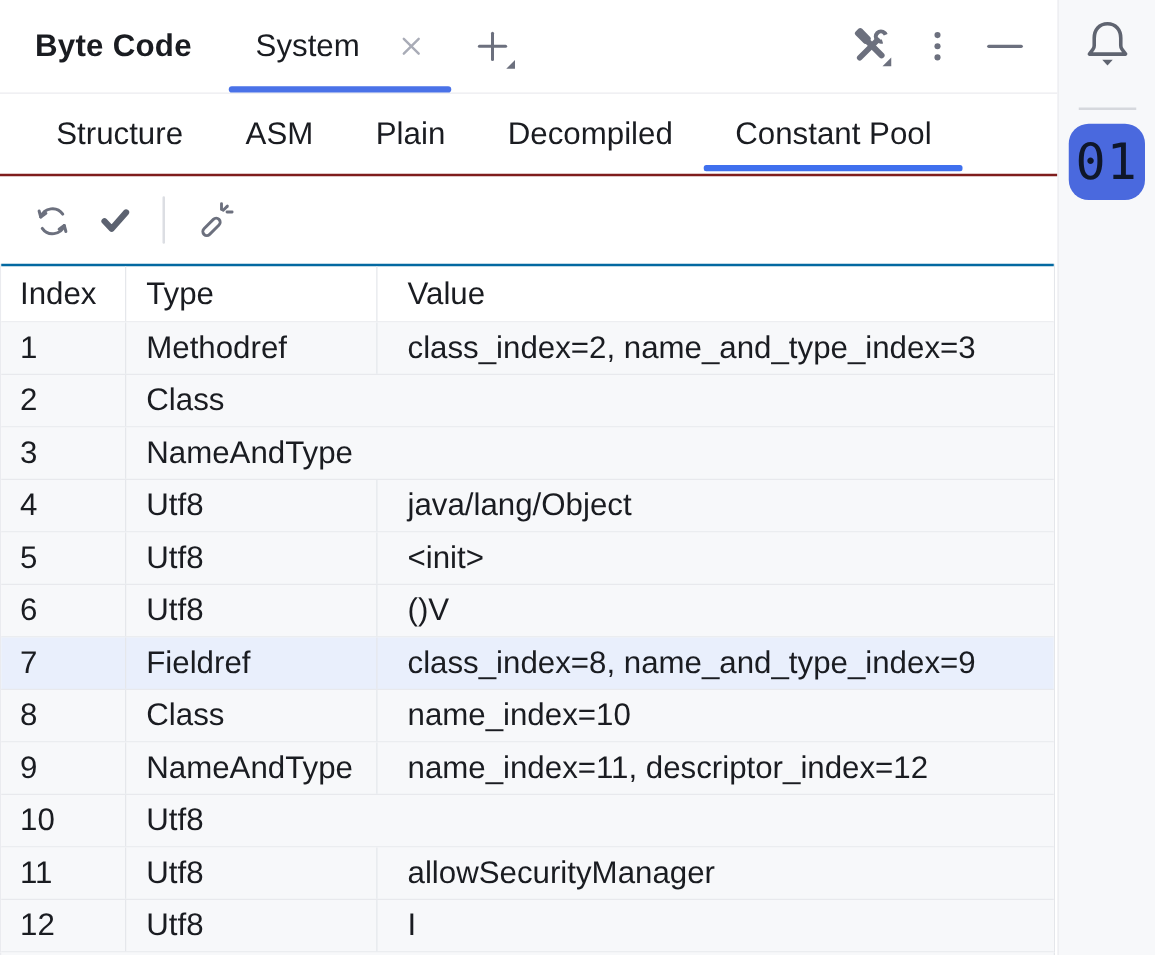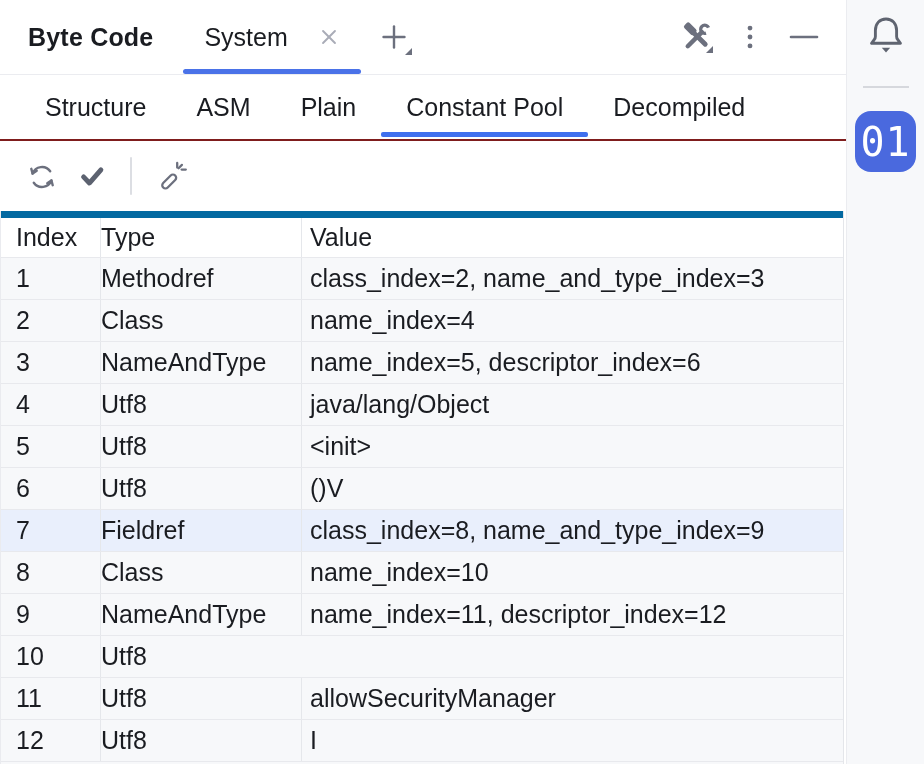--- a/index.html
+++ b/index.html
@@ -28,36 +28,36 @@
 
   
   .toolbar { height:70px; display:flex; align-items:center; padding-left:24px; gap:14px; flex:0 0 auto; }
   .tool-btn { width:36px; height:36px; display:flex; align-items:center; justify-content:center; border-radius:6px; }
   .tb-divider { width:2px; height:38px; background:#DCDEE3; margin:0 6px; border-radius:1px; }
 
   
   .table { width:844px; border-left:1px solid #EAEBEF; border-right:1px solid #E4E6EA; flex:0 0 auto; }
   .trow { display:grid; grid-template-columns:99px 201px 543px; height:42px;
           border-bottom:1px solid #E8E9ED; background:#F7F8FA; }
-  .trow.thead { height:47px; background:#fff; border-top:7px solid #0369a1; }
+  .trow.thead { height:47px; background:#fff; border-top:2px solid #0369a1; }
   .trow.selected { background:#E9EFFC; }
-  .tcell { display:flex; align-items:center; font-size:25px; padding-left:0;
+  .tcell { display:flex; align-items:center; font-size:25px; padding-left:16px;
            overflow:hidden; white-space:nowrap; }
   .tcell + .tcell { border-left:1px solid #E5E7EB; }
   .tcell.c1 { padding-left:15px; }
-  .tcell.c3 { padding-left:8px; }
+  .tcell.c3 { padding-left:24px; }
   .table-filler { height:4px; background:#F7F8FA; border-left:1px solid #EAEBEF; border-right:1px solid #E4E6EA; width:844px; }
 
   
   .stripe { width:78px; border-left:1px solid #EBECF0; background:#F7F8FA;
             display:flex; flex-direction:column; align-items:center; flex:0 0 auto; }
   .bell-btn { margin-top:12px; width:46px; height:46px; display:flex; align-items:center; justify-content:center; }
   .stripe-divider { width:46px; height:2px; background:#D6D8DD; margin-top:28px; }
-  .badge { margin-top:23px; width:61px; height:61px; border-radius:16px; background:#4A69DE;
-           color:#ffffff; display:flex; align-items:center; justify-content:center;
+  .badge { margin-top:11px; width:61px; height:61px; border-radius:16px; background:#4A69DE;
+           color:#0f172a; display:flex; align-items:center; justify-content:center;
            font-family:"DejaVu Sans Mono","Liberation Mono",monospace; font-size:40px; letter-spacing:1px; }
   svg { display:block; }
 </style>
 </head>
 <body>
 
 <div class="app">
   <div class="main">
 
     <div class="header">
@@ -118,26 +118,26 @@
     <div class="subtabs" id="view-tabs">
         <div class="vtab">
           <span>Structure</span>
         </div>
         <div class="vtab">
           <span>ASM</span>
         </div>
         <div class="vtab">
           <span>Plain</span>
         </div>
+        <div class="vtab">
+          <span>Decompiled</span>
+        </div>
         <div class="vtab active">
           <span>Constant Pool</span>
           <span class="vtab-underline"></span>
-        </div>
-        <div class="vtab">
-          <span>Decompiled</span>
         </div>
       </div>
 
     <div class="toolbar">
       <div class="tool-btn">
         <span>
           <svg width="32" height="32" viewBox="0 0 32 32" fill="none" stroke="#6C707E" stroke-width="2.4" stroke-linecap="round" stroke-linejoin="round">
             <path d="M24.2 11.3 A10 10 0 0 0 6.6 13.6"></path>
             <polyline points="10.7 10.7 6.6 13.6 5.3 8.8"></polyline>
             <path d="M7.8 22.7 A10 10 0 0 0 25.4 20.4"></path>
@@ -173,26 +173,24 @@
       </div>
       <div id="table-rows">
           <div class="trow">
             <div class="tcell c1">1</div>
             <div class="tcell c2">Methodref</div>
             <div class="tcell c3">class_index=2, name_and_type_index=3</div>
           </div>
           <div class="trow">
             <div class="tcell c1">2</div>
             <div class="tcell c2">Class</div>
-            <div class="tcell c3">name_index=4</div>
           </div>
           <div class="trow">
             <div class="tcell c1">3</div>
             <div class="tcell c2">NameAndType</div>
-            <div class="tcell c3">name_index=5, descriptor_index=6</div>
           </div>
           <div class="trow">
             <div class="tcell c1">4</div>
             <div class="tcell c2">Utf8</div>
             <div class="tcell c3">java/lang/Object</div>
           </div>
           <div class="trow">
             <div class="tcell c1">5</div>
             <div class="tcell c2">Utf8</div>
             <div class="tcell c3">&lt;init&gt;</div>

